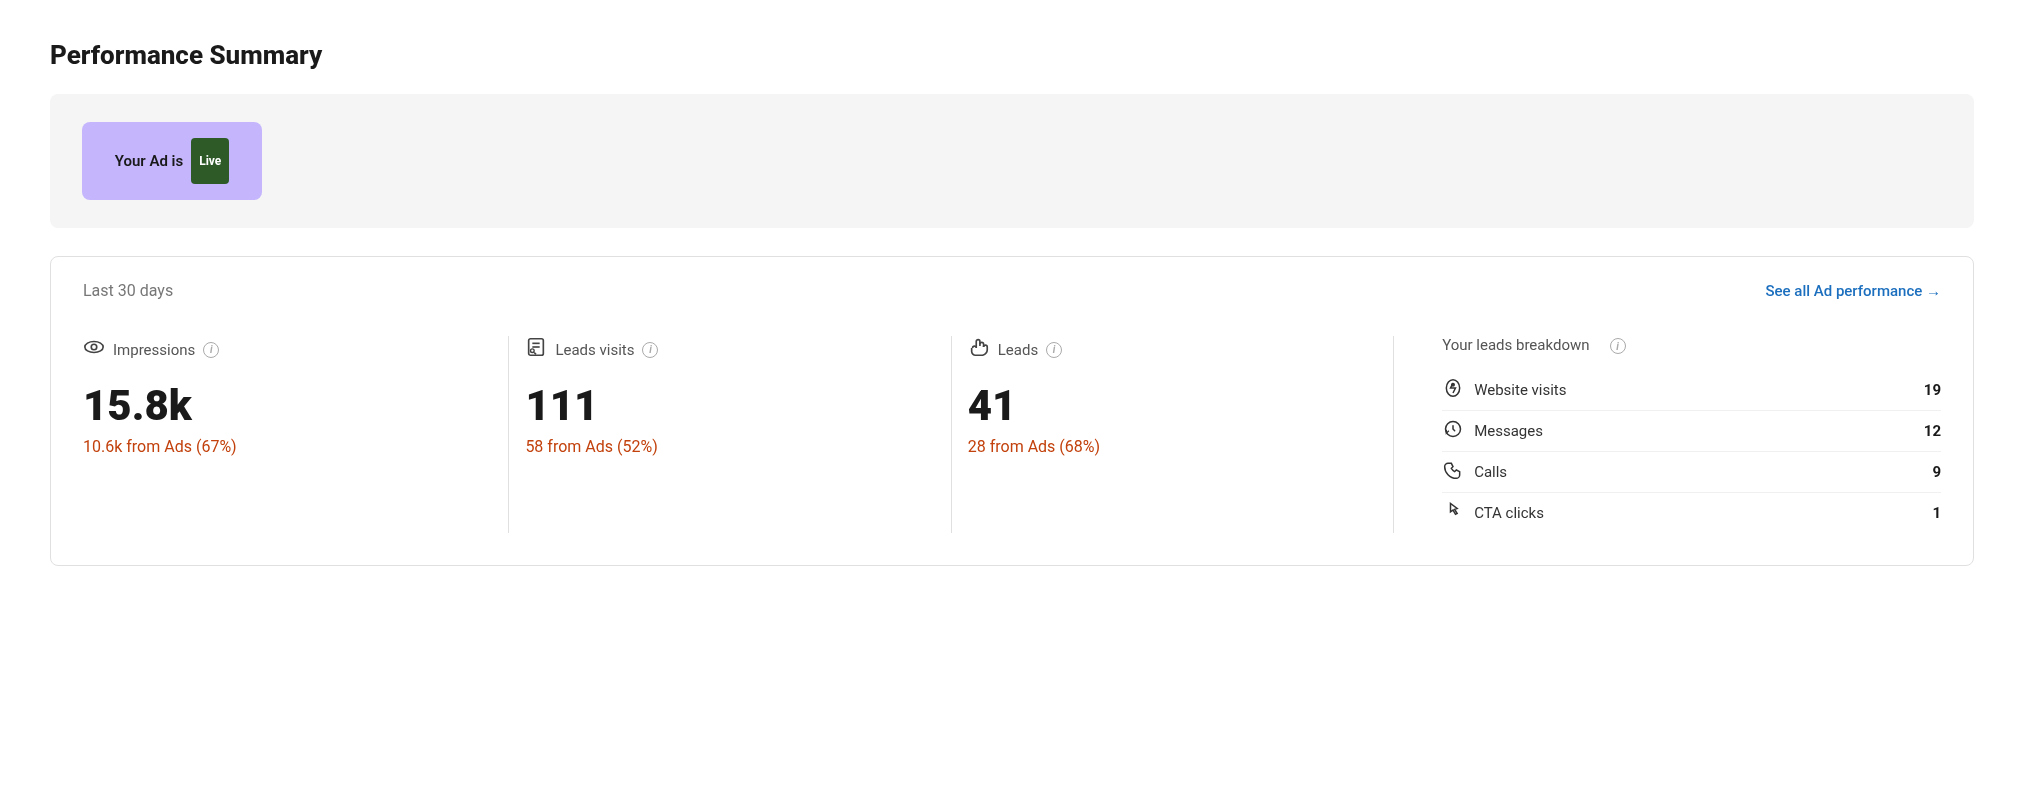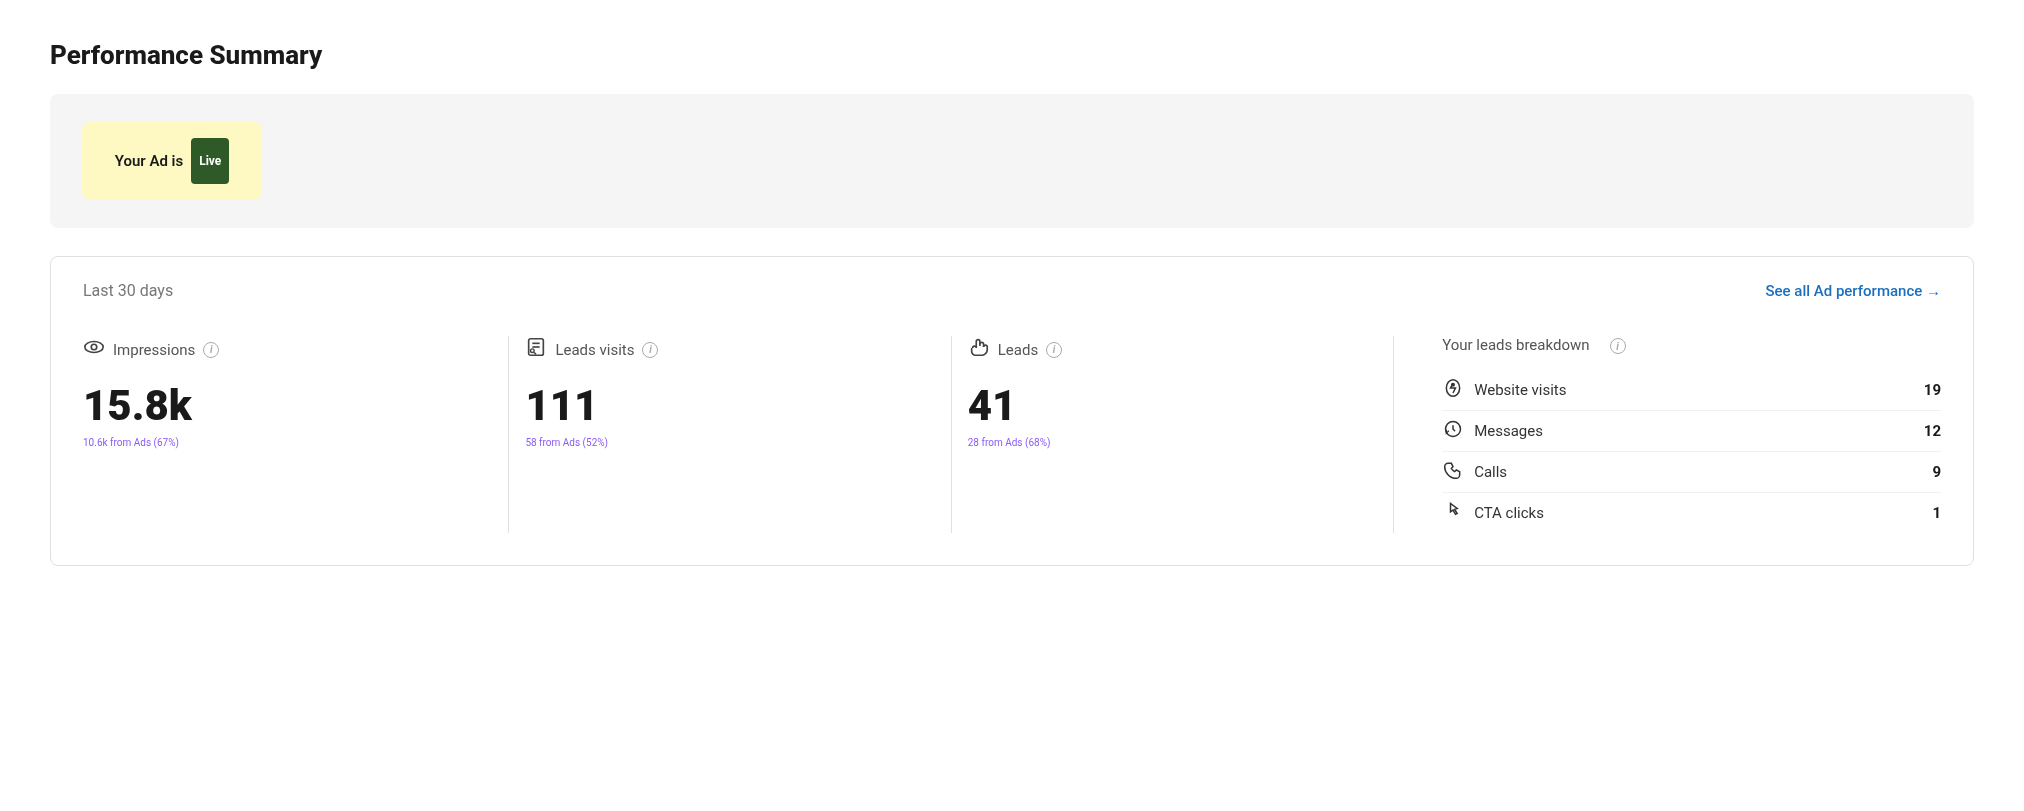--- a/index.html
+++ b/index.html
@@ -55,21 +55,21 @@
       font-weight: 700;
       color: #1a1a1a;
       line-height: 1.4;
       margin-bottom: 4px;
     }
     .banner-subtext {
       font-size: 14px;
       color: #555;
     }
     .banner-status {
-      background: #fef9c3;
+      background: #c4b5fd;
       border-radius: 8px;
       padding: 16px 24px;
       display: flex;
       align-items: center;
       gap: 8px;
       white-space: nowrap;
       min-width: 180px;
       justify-content: center;
     }
     .banner-status-label {
@@ -166,22 +166,22 @@
       flex-shrink: 0;
     }
     .metric-value {
       font-size: 42px;
       font-weight: 900;
       color: #1a1a1a;
       line-height: 1.1;
       margin-bottom: 8px;
     }
     .metric-sub {
-      font-size: 10px;
-      color: #8b5cf6;
+      font-size: 16px;
+      color: #c2410c;
     }
 
     
     .breakdown-header {
       display: flex;
       align-items: flex-end;
       gap: 20px;
       margin-bottom: 16px;
     }
     .breakdown-title {

